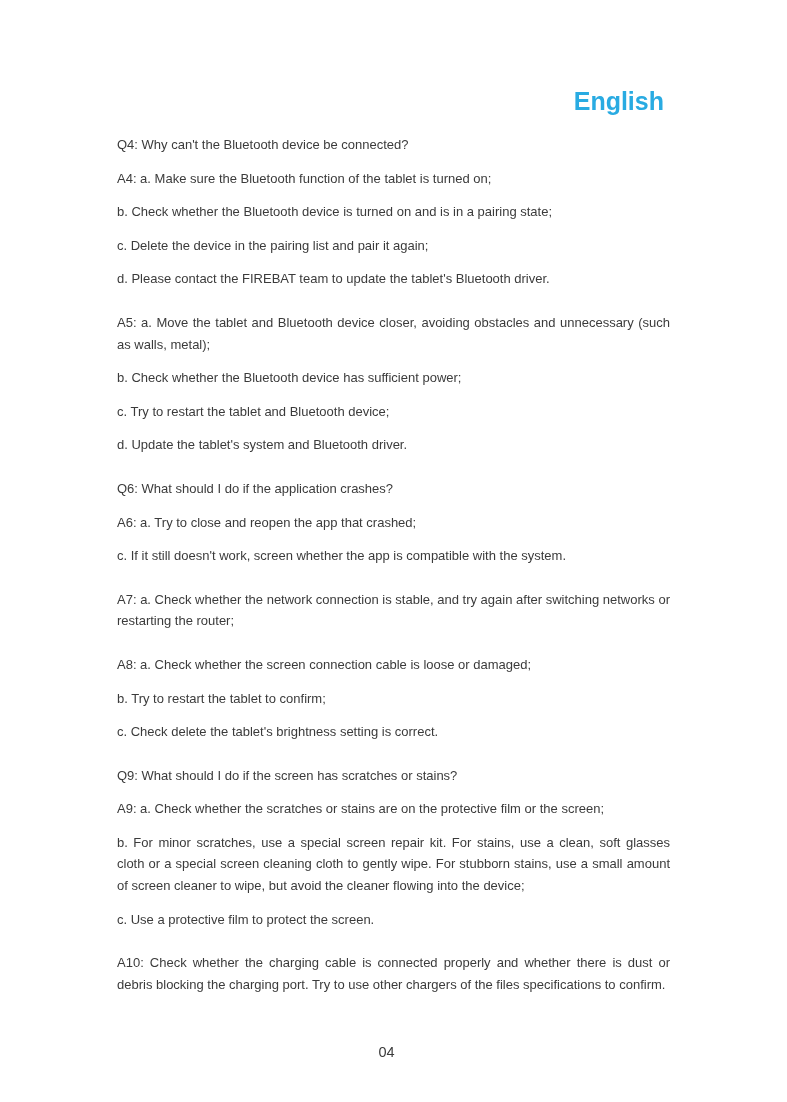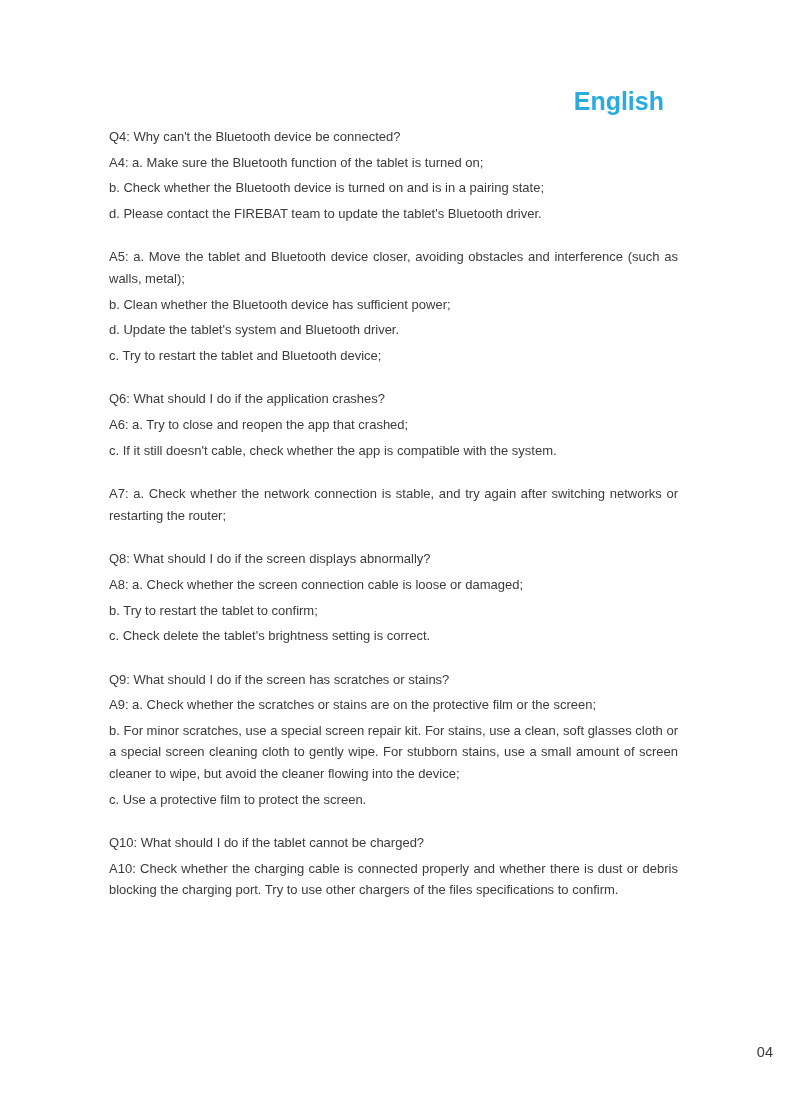--- a/index.html
+++ b/index.html
@@ -36,86 +36,85 @@
   .content {
     position: absolute;
     top: 122px;
     left: 105px;
     width: 577px;
   }
   .qa-block {
     margin: 0 0 22px 0;
   }
   .qa-block p {
-    margin: 4px;
+    margin: 12px;
     font-size: 13px;
     line-height: 21.6px;
     text-align: justify;
     text-align-last: left;
     color: #3b3b3b;
   }
   .page-number {
     position: absolute;
     top: 1044px;
     left: 0;
     width: 100%;
-    text-align: right;
+    text-align: center;
     font-size: 14.5px;
     color: #3b3b3b;
   }
 </style>
 </head>
 <body>
 
 <div class="page">
 
   <h1 class="lang-header">English</h1>
 
   <main class="content">
 
     <section class="qa-block">
       <p>Q4: Why can't the Bluetooth device be connected?</p>
       <p>A4: a. Make sure the Bluetooth function of the tablet is turned on;</p>
       <p>b. Check whether the Bluetooth device is turned on and is in a pairing state;</p>
+      <p>c. Delete the device in the pairing list and pair it again;</p>
       <p>d. Please contact the FIREBAT team to update the tablet's Bluetooth driver.</p>
     </section>
 
     <section class="qa-block">
-      <p>A5: a. Move the tablet and Bluetooth device closer, avoiding obstacles and interference (such as walls, metal);</p>
-      <p>b. Clean whether the Bluetooth device has sufficient power;</p>
+      <p>A5: a. Move the tablet and Bluetooth device closer, avoiding obstacles and unnecessary (such as walls, metal);</p>
+      <p>b. Check whether the Bluetooth device has sufficient power;</p>
+      <p>c. Try to restart the tablet and Bluetooth device;</p>
       <p>d. Update the tablet's system and Bluetooth driver.</p>
-      <p>c. Try to restart the tablet and Bluetooth device;</p>
     </section>
 
     <section class="qa-block">
       <p>Q6: What should I do if the application crashes?</p>
       <p>A6: a. Try to close and reopen the app that crashed;</p>
-      <p>c. If it still doesn't cable, check whether the app is compatible with the system.</p>
+      <p>c. If it still doesn't work, screen whether the app is compatible with the system.</p>
     </section>
 
     <section class="qa-block">
       <p>A7: a. Check whether the network connection is stable, and try again after switching networks or restarting the router;</p>
     </section>
 
     <section class="qa-block">
-      <p>Q8: What should I do if the screen displays abnormally?</p>
       <p>A8: a. Check whether the screen connection cable is loose or damaged;</p>
       <p>b. Try to restart the tablet to confirm;</p>
       <p>c. Check delete the tablet's brightness setting is correct.</p>
     </section>
 
     <section class="qa-block">
       <p>Q9: What should I do if the screen has scratches or stains?</p>
       <p>A9: a. Check whether the scratches or stains are on the protective film or the screen;</p>
       <p>b. For minor scratches, use a special screen repair kit. For stains, use a clean, soft glasses cloth or a special screen cleaning cloth to gently wipe. For stubborn stains, use a small amount of screen cleaner to wipe, but avoid the cleaner flowing into the device;</p>
       <p>c. Use a protective film to protect the screen.</p>
     </section>
 
     <section class="qa-block">
-      <p>Q10: What should I do if the tablet cannot be charged?</p>
       <p>A10: Check whether the charging cable is connected properly and whether there is dust or debris blocking the charging port. Try to use other chargers of the files specifications to confirm.</p>
     </section>
 
   </main>
 
   <footer class="page-number">
     <span>04</span>
   </footer>
 
 </div>

